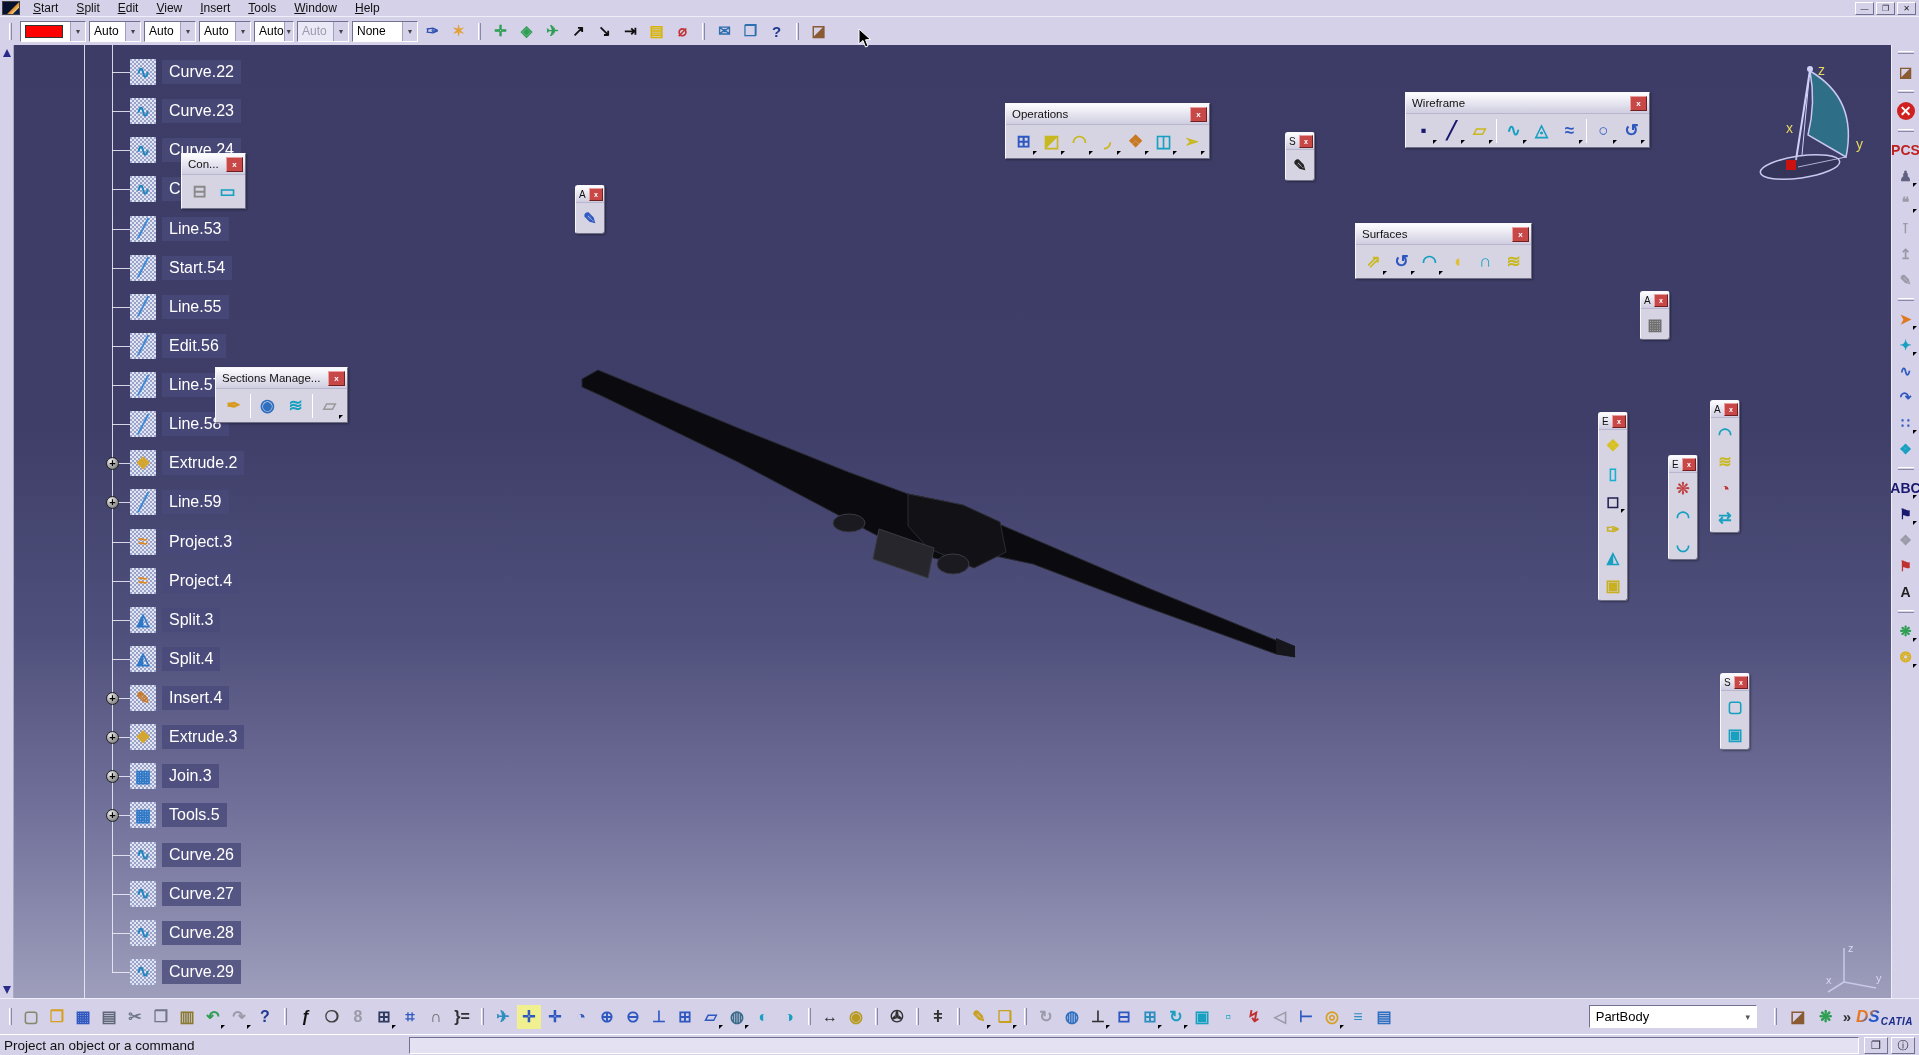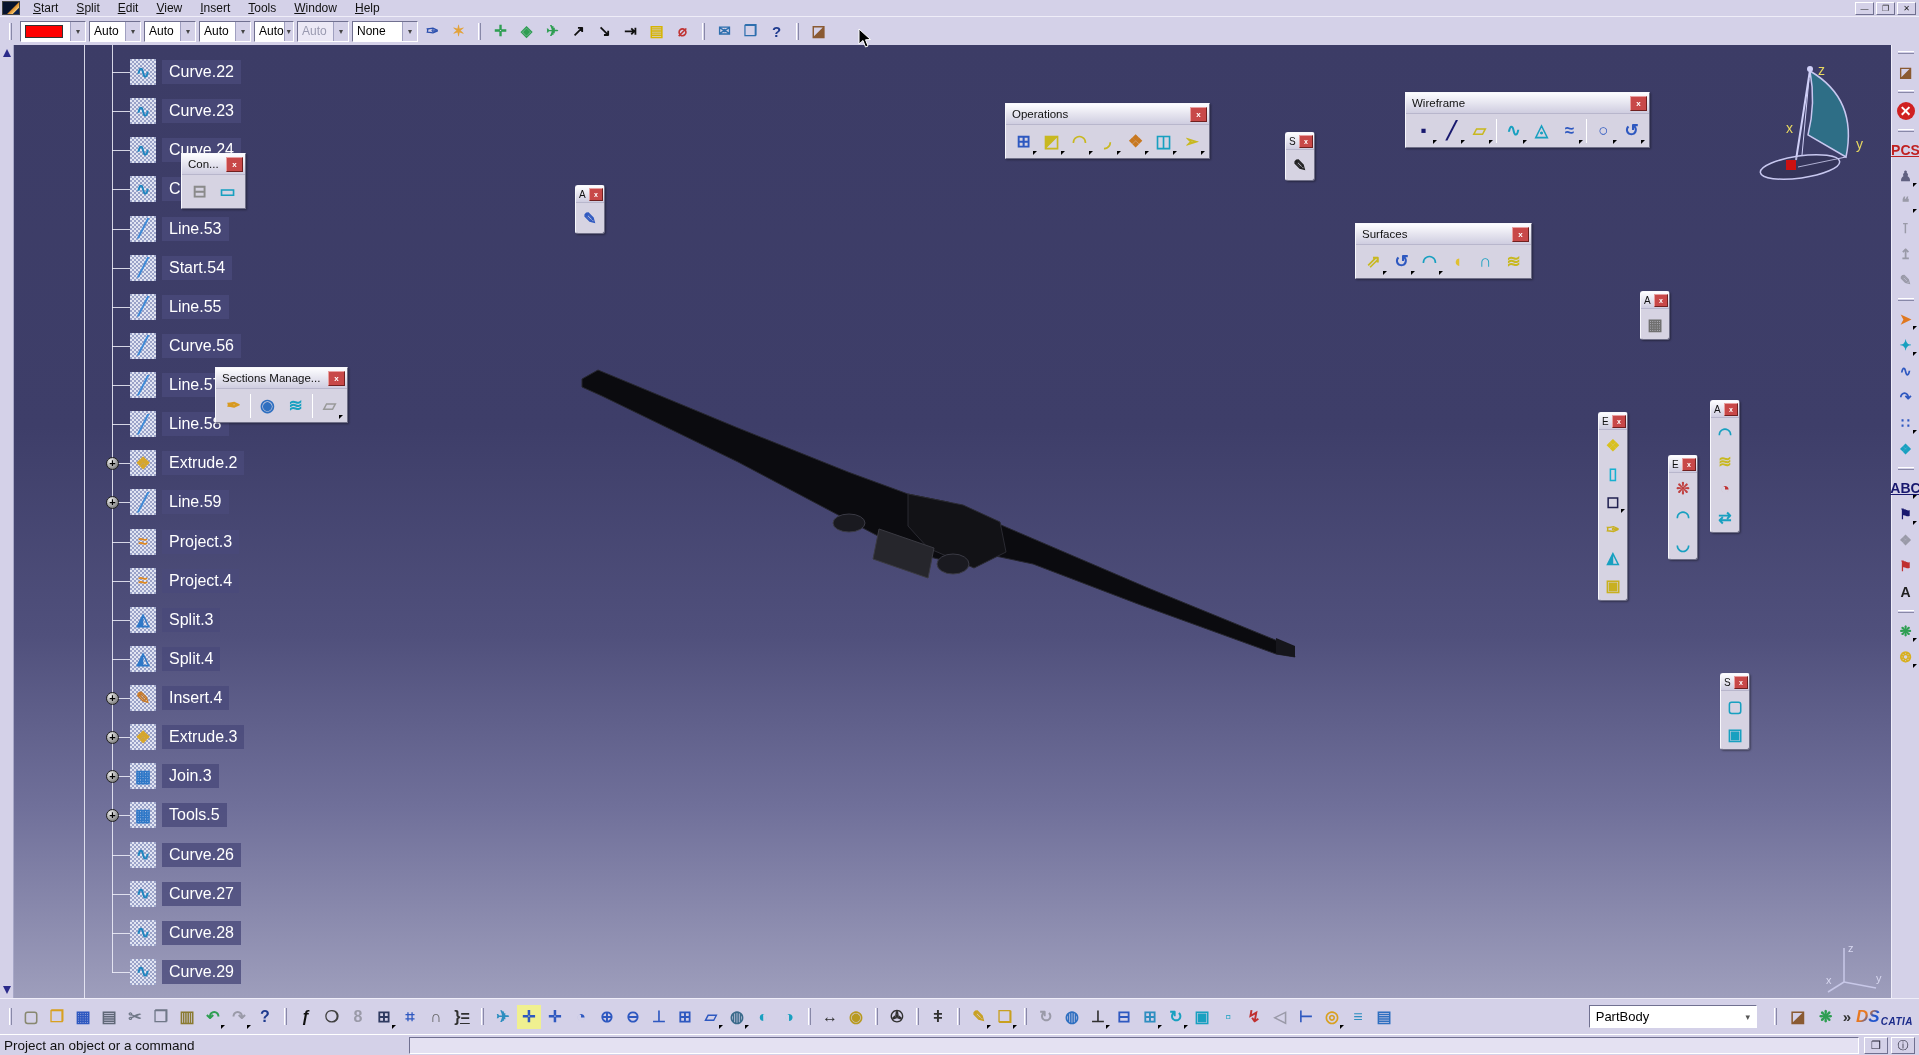--- a/index.html
+++ b/index.html
@@ -23,21 +23,21 @@
   .combo { height:21px; background:#fff; border:1px solid; border-color:#707090 #fff #fff #707090;
     display:flex; align-items:center; font-size:12px; color:#000; padding-left:4px; position:relative; }
   .combo .chev { margin-left:auto; width:15px; height:100%; display:flex; align-items:center; justify-content:center;
     color:#444; font-size:8px; background:#d4d1e8; border-left:1px solid #a0a0c0; }
   .combo.disabled { color:#9a9ab0; background:#ece9f6; }
   .swatch { width:38px; height:13px; background:#ff0000; border:1px solid #333; margin-right:2px; }
 
   .grip { width:3px; height:17px; margin:0 5px; border-left:1px solid #fff; border-right:1px solid #8888a8; }
   .icon { width:23px; height:22px; display:inline-flex; align-items:center; justify-content:center;
     font-size:15px; font-weight:bold; position:relative; cursor:default; flex:none; }
-  .icon.small { font-size:7px; letter-spacing:0;text-decoration:underline; }
+  .icon.small { font-size:7px; letter-spacing:0; }
   .icon.round { background:#d02020; border-radius:50%; width:18px; height:18px; font-size:10px; margin:2px; }
   .dd::after { content:""; position:absolute; right:0; bottom:0;
     border-left:4px solid transparent; border-top:4px solid #000; transform:rotate(-90deg); }
 
   
   #left-strip { position:absolute; left:0; top:45px; width:14px; height:953px; background:#d4d1e8;
     border-right:1px solid #a8a8c8; }
   .tri-up { position:absolute; left:3px; top:4px; width:0; height:0;
     border-left:4px solid transparent; border-right:4px solid transparent; border-bottom:8px solid #2a2a8a; }
   .tri-down { position:absolute; left:3px; bottom:4px; width:0; height:0;
@@ -229,21 +229,21 @@
         <span class="tree-label">Start.54</span>
       </div>
       <div class="tree-row" style="top: 248.78px; width: 320px;">
         <span class="tree-stub"></span>
         <span class="tree-icon" style="color: rgb(63, 138, 214);">╱</span>
         <span class="tree-label">Line.55</span>
       </div>
       <div class="tree-row" style="top: 287.91px; width: 320px;">
         <span class="tree-stub"></span>
         <span class="tree-icon" style="color: rgb(63, 138, 214);">╱</span>
-        <span class="tree-label">Curve.56</span>
+        <span class="tree-label">Edit.56</span>
       </div>
       <div class="tree-row" style="top: 327.04px; width: 320px;">
         <span class="tree-stub"></span>
         <span class="tree-icon" style="color: rgb(63, 138, 214);">╱</span>
         <span class="tree-label">Line.57</span>
       </div>
       <div class="tree-row" style="top: 366.17px; width: 320px;">
         <span class="tree-stub"></span>
         <span class="tree-icon" style="color: rgb(63, 138, 214);">╱</span>
         <span class="tree-label">Line.58</span>

